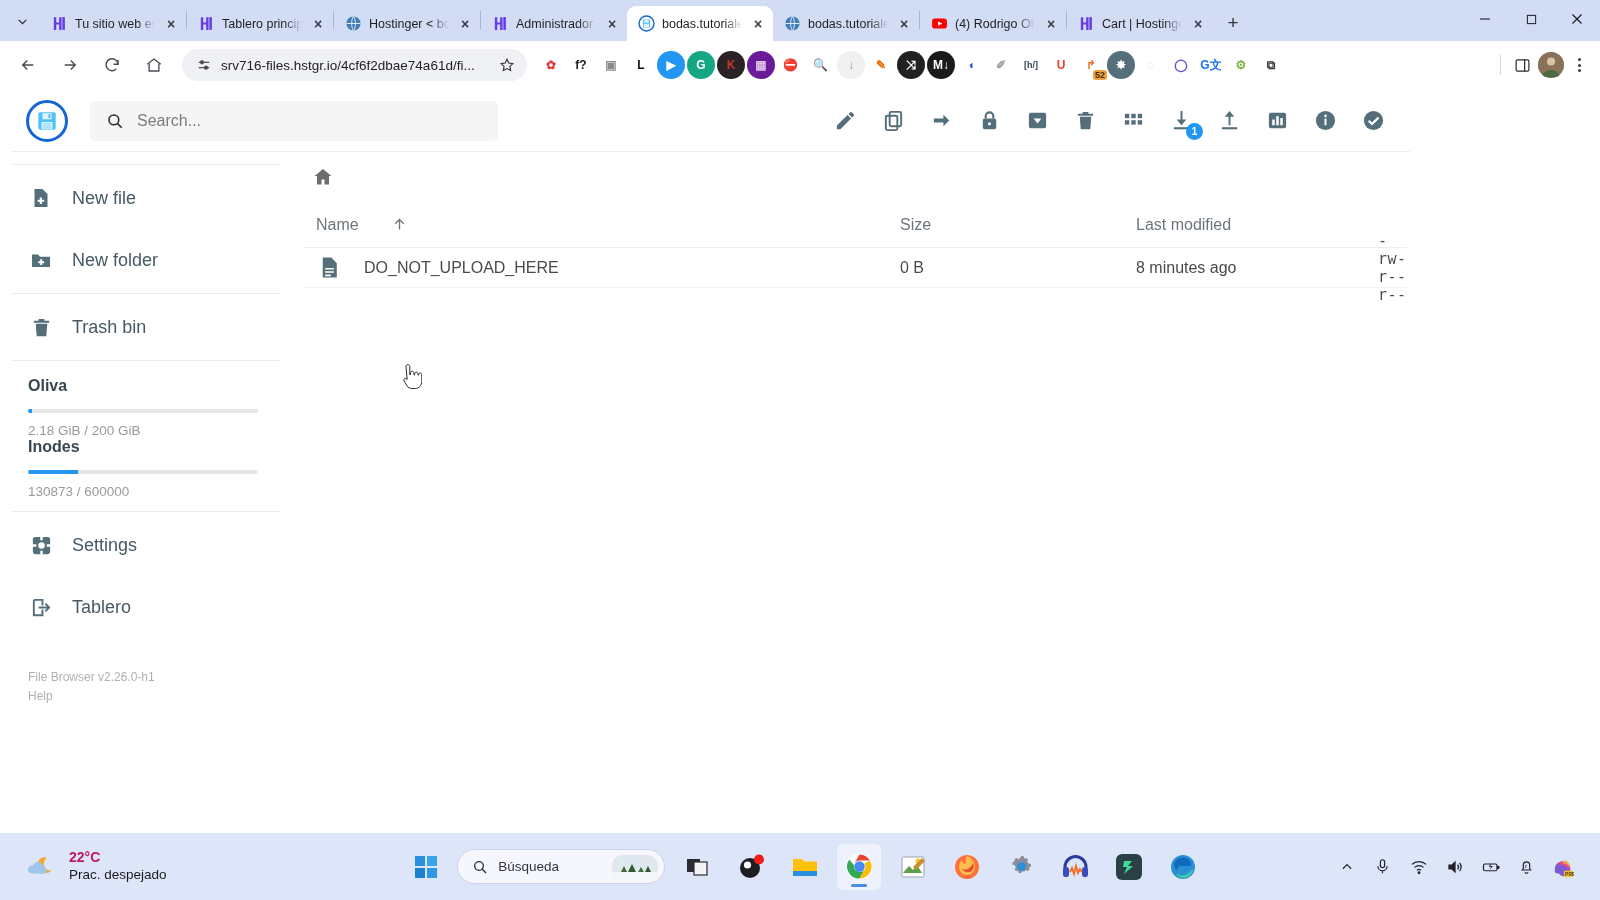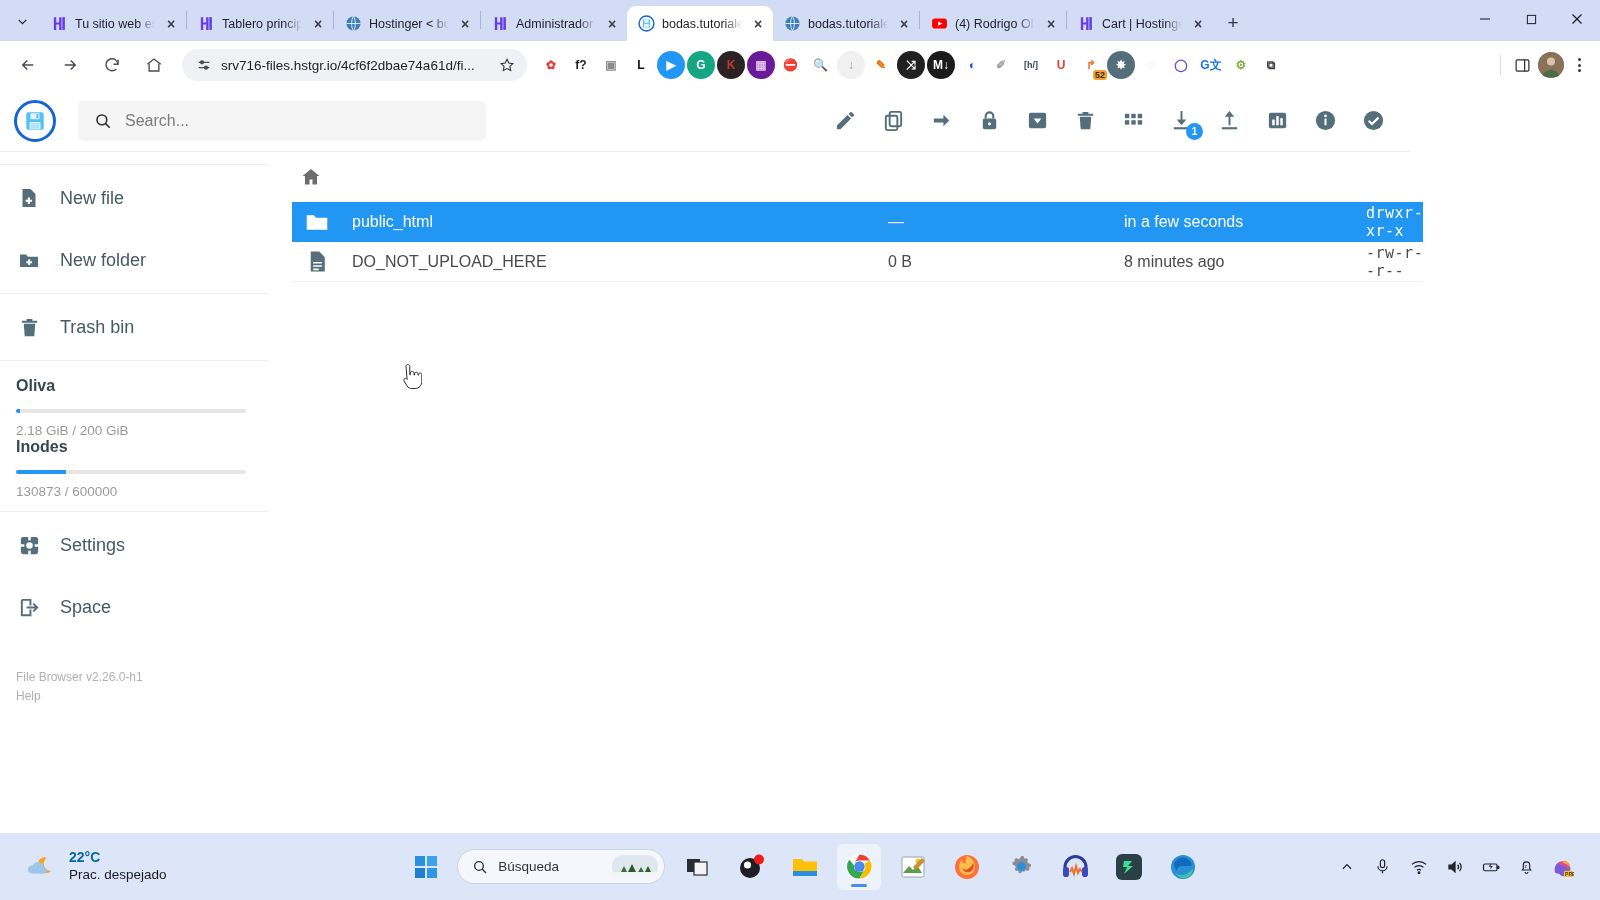--- a/index.html
+++ b/index.html
@@ -67,21 +67,21 @@
     font-size: 12px; position: relative;
   }
   .ext-sep { width:1px; height:20px; background:#d6d7dc; margin:0 5px; flex:0 0 auto;}
   .avatar { width: 26px; height: 26px; border-radius: 50%; background: #8a7258; flex: 0 0 auto;
             display:flex; align-items:center; justify-content:center; overflow:hidden; }
   .kebab { width: 26px; height: 26px; display: flex; flex-direction: column; align-items: center;
            justify-content: center; gap: 2.5px; flex:0 0 auto;}
   .kebab i { width: 3px; height: 3px; border-radius: 50%; background: #3b3b42; display:block; }
 
   
-  .app { position: absolute; top: 90px; left: 0; width: 1410px; height: 743px; background: #ffffff; }
+  .app { position: absolute; top: 90px; left: 0; width: 1410px; height: 743px; background: #ffffff; padding-left: 12px; }
   .app-header {
     height: 62px; display: flex; align-items: center; padding: 0 24px 0 14px;
     border-bottom: 1px solid #eeeeee; background: #fff;
   }
   .logo {
     width: 42px; height: 42px; border-radius: 50%; border: 3px solid #1565d8;
     display: flex; align-items: center; justify-content: center; flex: 0 0 auto;
     background: #fff;
   }
   .search-box {
@@ -134,21 +134,21 @@
   .sort-arrow { margin-left: 10px; display:inline-flex; vertical-align: middle; }
   .cursor-hand { position: absolute; left: 400px; top: 274px; width: 22px; height: 26px; pointer-events: none; }
 
   
   .taskbar {
     position: absolute; left: 0; bottom: 0; width: 1600px; height: 67px;
     background: #dde5f8; display: flex; align-items: center; padding: 0 10px;
   }
   .weather { display: flex; align-items: center; gap: 11px; padding-left: 14px; width: 330px; flex:0 0 auto;}
   .weather .wtext { line-height: 1.25; }
-  .weather .t1 { font-size: 14px; color: #0369a1; font-weight: 600; }
+  .weather .t1 { font-size: 14px; color: #be185d; font-weight: 600; }
   .weather .t2 { font-size: 13.5px; color: #1b1b1f; }
   .tb-center { display: flex; align-items: center; gap: 10px; margin: 0 auto; }
   .start { width: 42px; height: 42px; display: flex; align-items: center; justify-content: center; flex:0 0 auto;}
   .tb-search {
     width: 208px; height: 35px; background: #f5f7fd; border-radius: 18px;
     display: flex; align-items: center; gap: 10px; padding: 0 6px 0 14px;
     border: 1px solid #c9d3ec; flex:0 0 auto;
   }
   .tb-search .sp { font-size: 13.5px; color: #33343a; flex:1 1 auto;}
   .tb-ico { width: 44px; height: 46px; display: flex; align-items: center; justify-content: center;
@@ -615,53 +615,53 @@
           <span>Settings</span>
         </div>
         <div class="side-item">
           <span class="si-icon">
             <svg width="23" height="23" viewBox="0 0 24 24" fill="none" stroke="currentColor" stroke-width="2">
                 <path d="M4 4h9v6"></path>
                 <path d="M13 14v6H4V4"></path>
                 <path d="M9 12h11M16 8l4 4-4 4"></path>
               </svg>
           </span>
-          <span>Space</span>
+          <span>Tablero</span>
         </div>
 
         <div class="side-foot">
           <div>File Browser v2.26.0-h1</div>
           <div>Help</div>
         </div>
       </div>
 
       <div class="content">
         <div class="breadcrumb">
           <span style="display:flex;color:#6d6d6d">
             <svg width="22" height="22" viewBox="0 0 24 24" fill="currentColor">
                 <path d="M12 3.2L2.8 11h2.6v9.3h5v-5.6h3.2v5.6h5V11h2.6z"></path>
               </svg>
           </span>
         </div>
 
         <div class="table">
+          <div class="thead">
+            <div class="c-name">
+              <span>Name</span>
+              <span class="sort-arrow">
+                <svg width="17" height="17" viewBox="0 0 24 24" fill="none" stroke="currentColor" stroke-width="1.9">
+                    <path d="M12 19V5M6 11l6-6 6 6"></path>
+                  </svg>
+              </span>
+            </div>
+            <div class="c-size">Size</div>
+            <div class="c-mod">Last modified</div>
+            <div class="c-perm"></div>
+          </div>
           <div id="rows-host">
-              <div class="row selected">
-                <div class="c-name">
-                  <span class="f-icon">
-                    <svg width="26" height="26" viewBox="0 0 24 24" fill="currentColor">
-                      <path d="M2.5 5.8h6.6l2.1 2.3h10.3v11.1H2.5z"></path>
-                    </svg>
-                  </span>
-                  <span>public_html</span>
-                </div>
-                <div class="c-size">—</div>
-                <div class="c-mod">in a few seconds</div>
-                <div class="c-perm">drwxr-xr-x</div>
-              </div>
               <div class="row">
                 <div class="c-name">
                   <span class="f-icon">
                     <svg width="25" height="25" viewBox="0 0 24 24" fill="currentColor">
                       <path d="M5.5 2.5h8.2l5.3 5.3v13.7H5.5z"></path>
                       <path d="M7.8 12.4h8.4v1.5H7.8zm0 3.2h8.4v1.5H7.8zm0 3.2h5.4v1.5H7.8z" fill="#fff"></path>
                     </svg>
                   </span>
                   <span>DO_NOT_UPLOAD_HERE</span>
                 </div>

